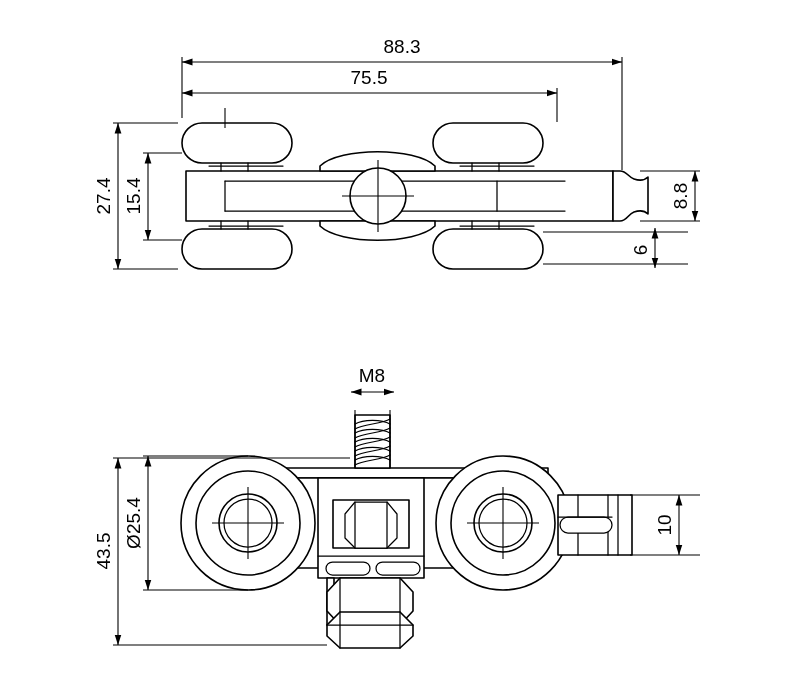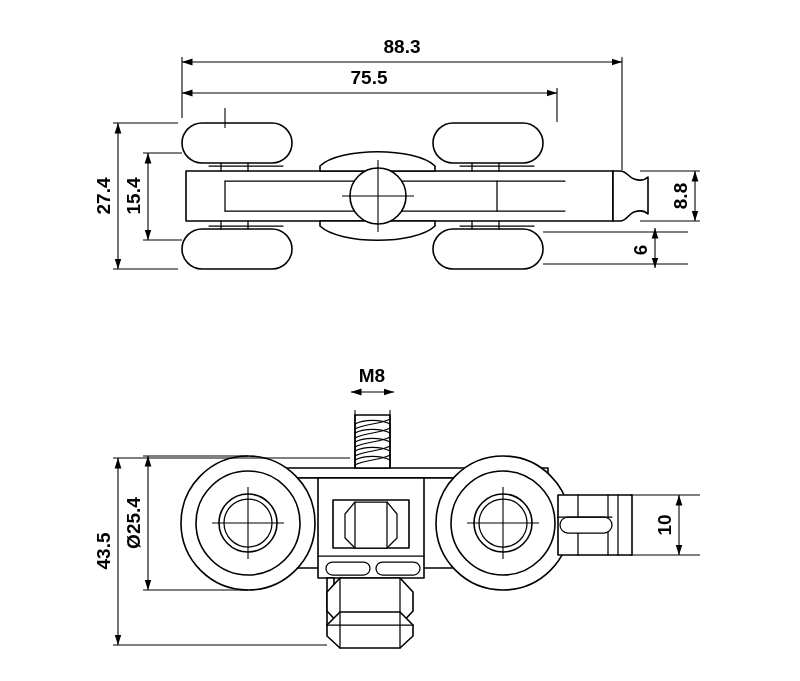--- a/index.html
+++ b/index.html
@@ -6,21 +6,20 @@
     margin: 0;
     padding: 0;
     background: #ffffff;
   }
   #drawing-root {
     position: relative;
     width: 800px;
     height: 681px;
     background: #e5e5e5;
     font-family: "Liberation Sans", sans-serif;
-    font-weight: bold;
   }
   svg.sheet {
     display: block;
     width: 800px;
     height: 681px;
   }
   .obj { fill: none; stroke: #000000; stroke-width: 1.6; stroke-linejoin: round; stroke-linecap: round; }
   .obj-thin { fill: none; stroke: #000000; stroke-width: 1.25; stroke-linejoin: round; stroke-linecap: round; }
   .fillwhite { fill: #ffffff; stroke: #000000; stroke-width: 1.6; stroke-linejoin: round; }
   .fillwhite-thin { fill: #ffffff; stroke: #000000; stroke-width: 1.25; stroke-linejoin: round; }

